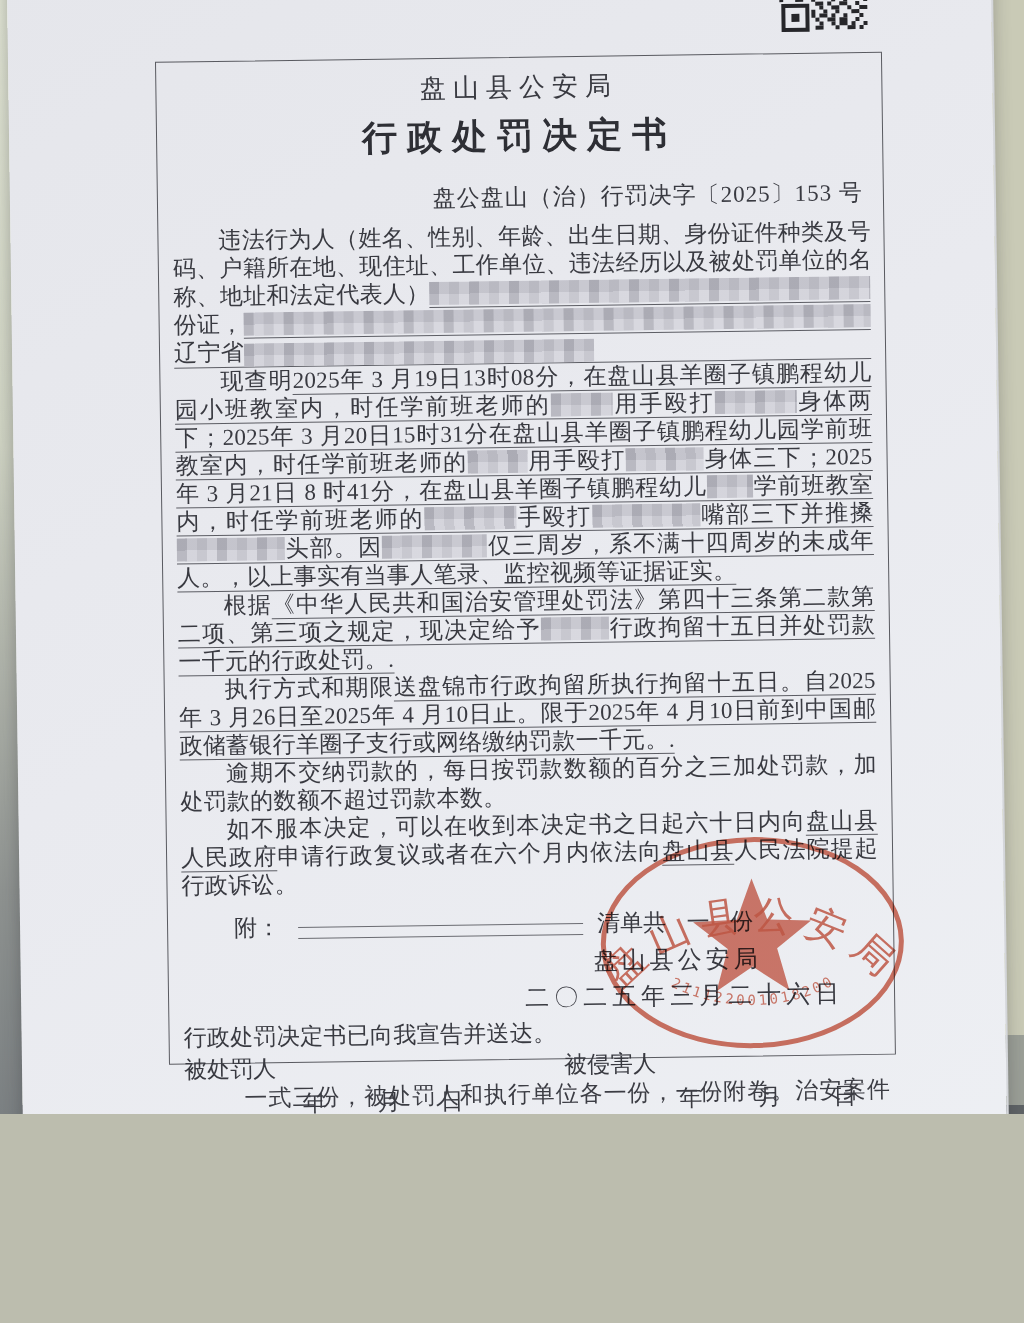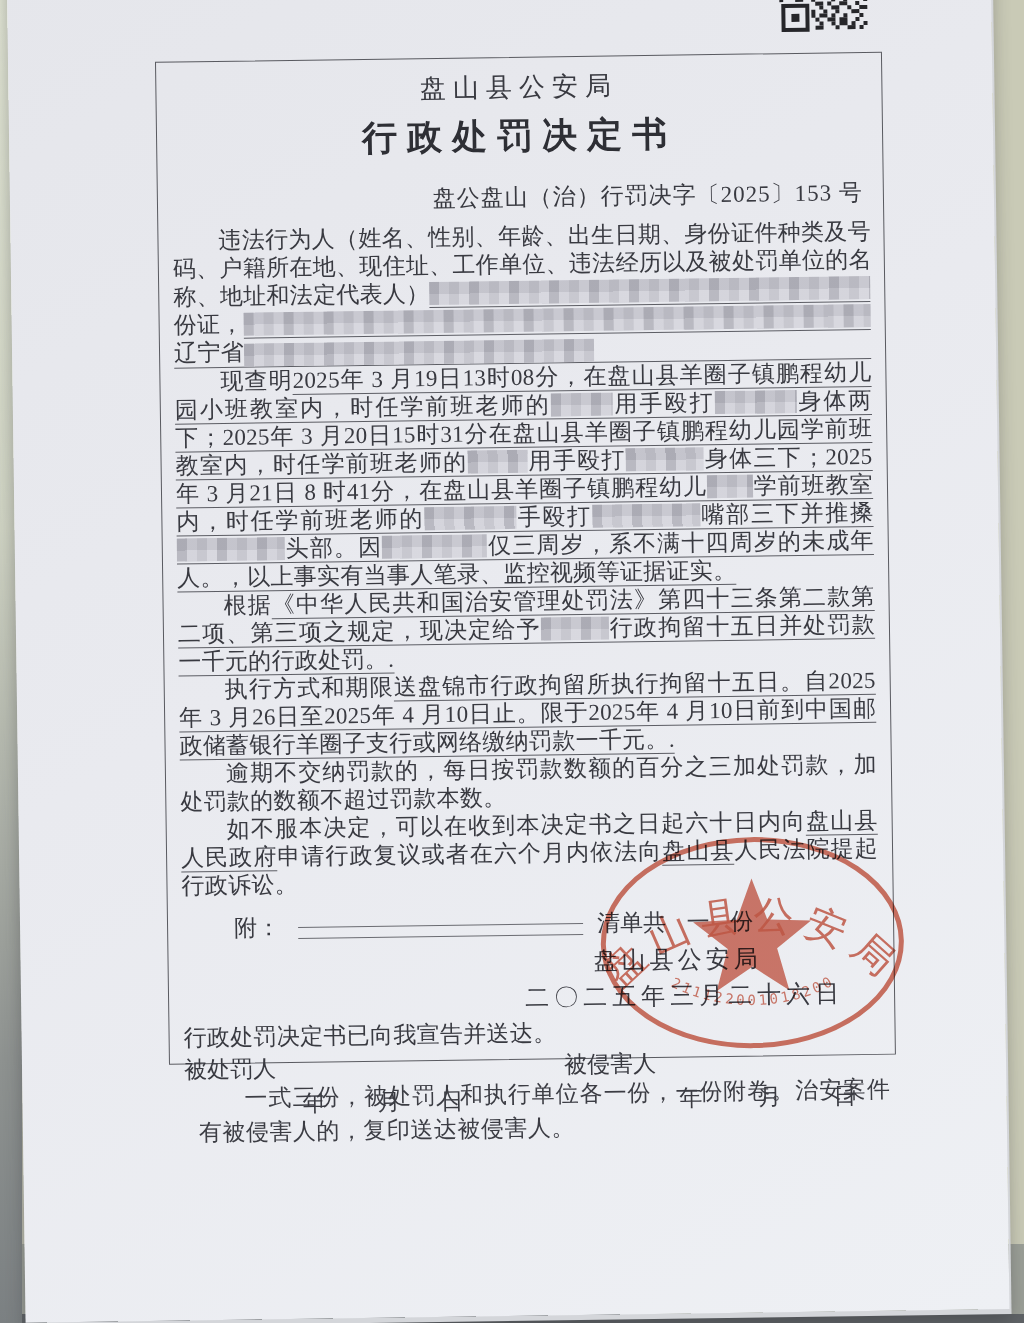--- a/index.html
+++ b/index.html
@@ -1,18 +1,18 @@
 <!DOCTYPE html>
 <html><head>
 <meta charset="utf-8">
 <style>
   html,body{margin:0;padding:0;}
   body{width:1024px;height:1323px;overflow:hidden;background:#bcbdae;
        font-family:"Liberation Serif","DejaVu Serif",serif;}
-  .scene{position:relative;width:1024px;height:1323px;overflow:hidden;}
+  .scene{position:relative;width:1024px;height:1114px;overflow:hidden;}
   .desk-right{position:absolute;right:0;top:0;width:45px;height:100%;background:#c9cab6;}
   .desk-left{position:absolute;left:0;top:0;width:22px;height:100%;
              background:linear-gradient(180deg,#e4e8d7 0%,#cfd3c3 40%,#8e9290 80%,#7b8082 100%);}
   .desk-bottom{position:absolute;left:0;bottom:0;width:100%;height:70px;
                background:#9b9f97;border-bottom:9px solid #5f6366;}
   .paper{position:absolute;left:16px;top:-50px;width:984px;height:1366px;
          background:linear-gradient(150deg,#e5e6eb 0%,#e9eaef 45%,#eef0f4 100%);
          transform:rotate(-0.8deg);
          box-shadow:3px 6px 0 -1px #d4d6da, 0 10px 18px rgba(40,40,45,.35);}
   

